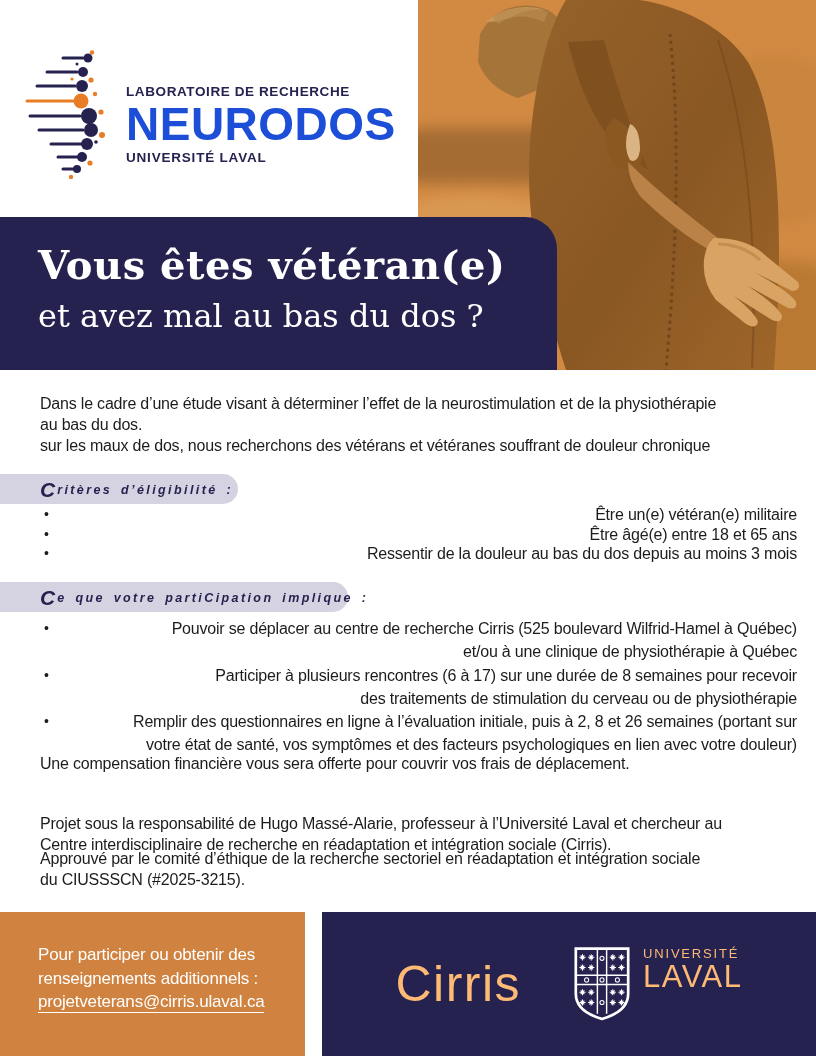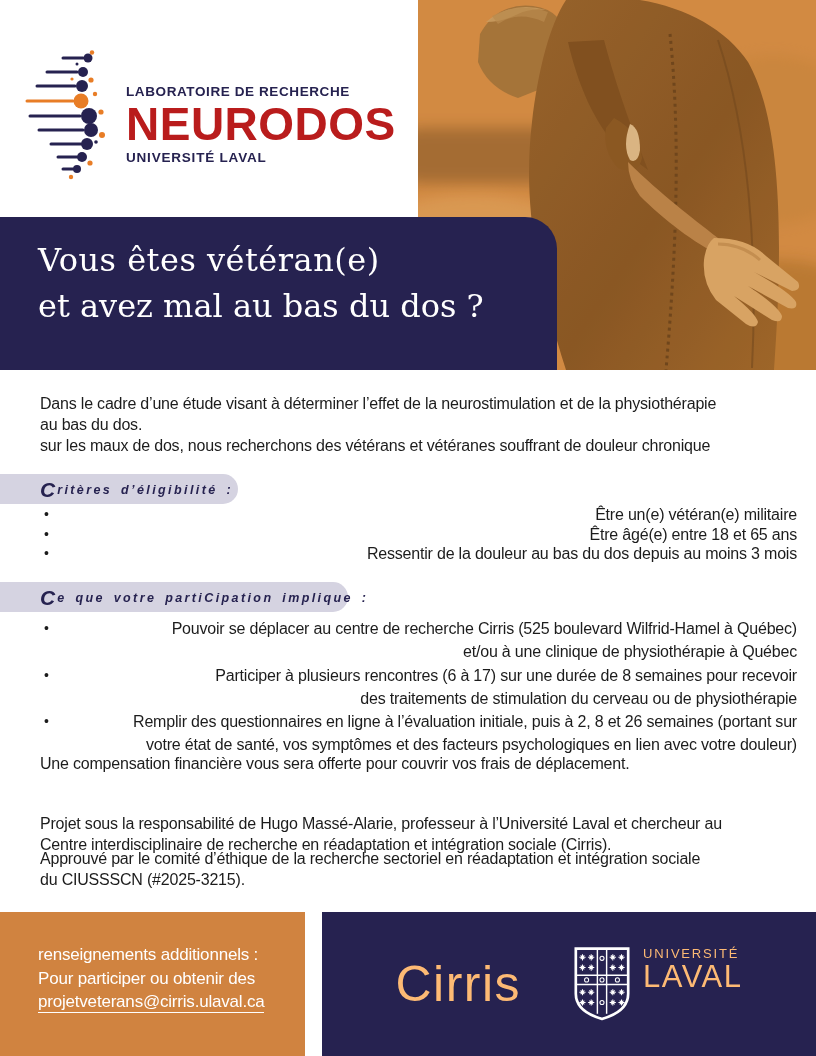--- a/index.html
+++ b/index.html
@@ -8,35 +8,35 @@
     position:relative; width:816px; height:1056px; margin:0 auto;
     background:#ffffff; overflow:hidden;
     font-family:"Liberation Sans", sans-serif; color:#1c1c1c;
   }
 
   
   .logo-block { position:absolute; left:25px; top:48px; width:380px; height:135px; }
   .spine-svg { position:absolute; left:0; top:2px; width:100px; height:130px; }
   .logo-text { position:absolute; left:101px; top:36px; }
   .logo-line1 { color:#262250; font-weight:bold; font-size:13.5px; letter-spacing:.6px; }
-  .logo-name  { color:#b91c1c; font-weight:bold; font-size:46px; letter-spacing:.5px; line-height:1.0; margin-top:2px; }
+  .logo-name  { color:#1d4ed8; font-weight:bold; font-size:46px; letter-spacing:.5px; line-height:1.0; margin-top:2px; }
   .logo-line2 { color:#262250; font-weight:bold; font-size:13.5px; letter-spacing:.8px; margin-top:3px; }
 
   
   .photo { position:absolute; left:418px; top:0; width:398px; height:370px; }
   .photo svg { display:block; width:100%; height:100%; }
 
   
   .banner {
     position:absolute; left:0; top:217px; width:557px; height:153px;
     background:#262250; border-top-right-radius:32px;
     padding:24px 0 0 38px; color:#ffffff;
     font-family:"DejaVu Serif","Liberation Serif",serif;
   }
-  .banner-title { font-size:32px; font-weight:normal; letter-spacing:.5px; line-height:1.2; }
+  .banner-title { font-size:40px; font-weight:bold; letter-spacing:.5px; line-height:1.2; }
   .banner-sub   { font-size:32px; font-weight:normal; margin-top:8px; }
 
   
   .bodytext { font-size:16px; letter-spacing:-.2px; line-height:21px; color:#1c1c1c; }
   .abs { position:absolute; }
   .line { display:block; }
   .intro { left:40px; top:393px; width:760px; }
 
   .pill {
     position:absolute; left:0; height:30px; background:#D5D3E1;
@@ -225,22 +225,22 @@
     <span class="line">Projet sous la responsabilité de Hugo Massé-Alarie, professeur à l’Université Laval et chercheur au</span>
     <span class="line">Centre interdisciplinaire de recherche en réadaptation et intégration sociale (Cirris).</span>
   </p>
 
   <p class="abs bodytext p-approuve">
     <span class="line">Approuvé par le comité d’éthique de la recherche sectoriel en réadaptation et intégration sociale</span>
     <span class="line">du CIUSSSCN (#2025-3215).</span>
   </p>
 
   <div class="contact-box">
+    <span class="line">Pour participer ou obtenir des</span>
     <span class="line">renseignements additionnels :</span>
-    <span class="line">Pour participer ou obtenir des</span>
     <a href="#">projetveterans@cirris.ulaval.ca</a>
   </div>
 
   <div class="logos-box">
     <span class="cirris-word">Cirris</span>
     <div class="ul-logo">
       <svg viewBox="0 0 56 74" aria-hidden="true">
         <defs>
           <path id="fl" d="M0,-3 V3 M-3,0 H3 M-1.8,-1.8 L1.8,1.8 M-1.8,1.8 L1.8,-1.8" stroke="#fff" stroke-width="1" fill="none"></path>
         </defs>

